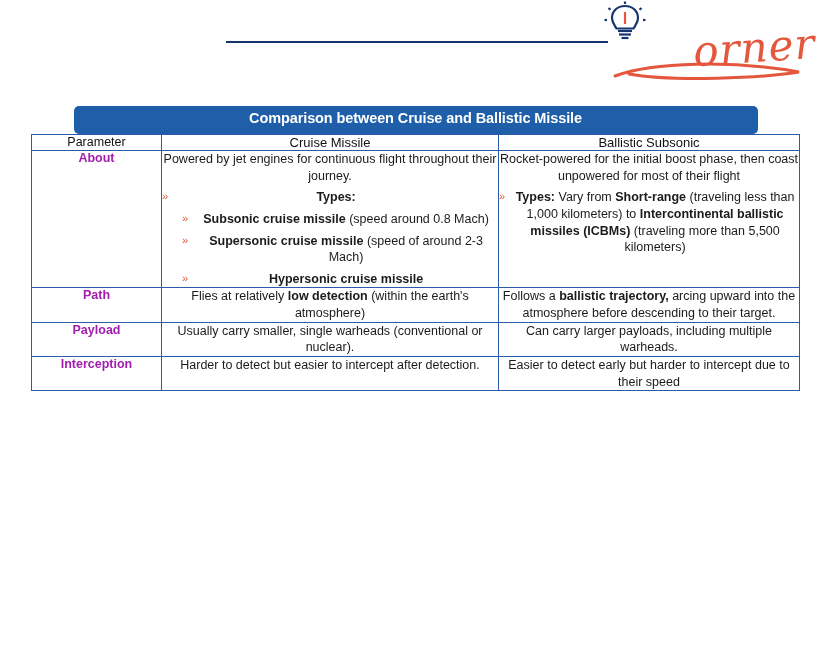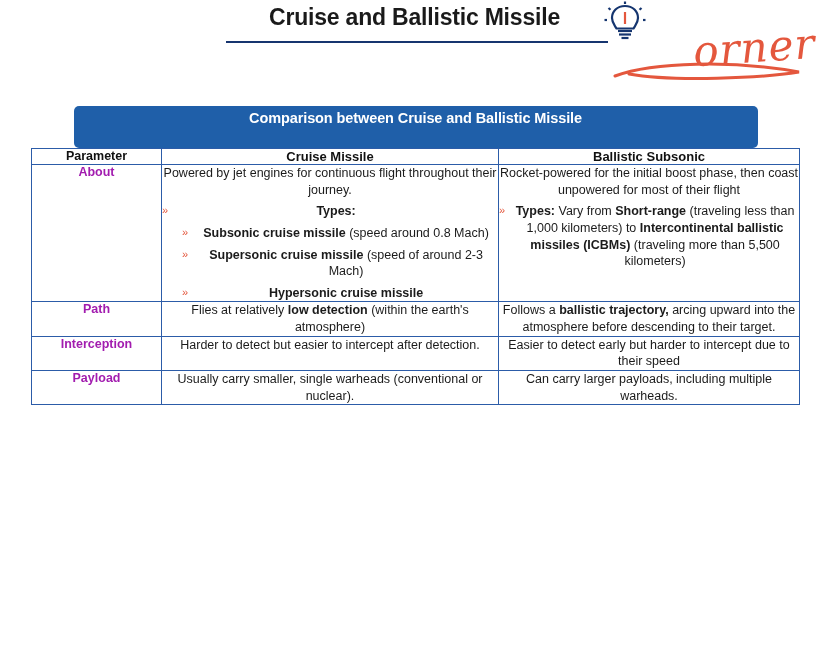--- a/index.html
+++ b/index.html
@@ -103,34 +103,34 @@
     border: none !important;
     padding: 0 !important;
     height: 24px;
   }
   .banner {
     background: #1f5fa9;
     color: #ffffff;
     font-size: 14.5px;
     font-weight: bold;
     text-align: center;
-    padding: 4px 10px 22px 10px;
+    padding: 4px 10px 8px 10px;
     border-radius: 5px;
     letter-spacing: -0.1px;
     display: block;
     margin: 0 42px;
   }
   .col-param { width: 130px; }
   .col-cruise { width: 337px; }
   .col-ball { width: 301px; }
 
   .hrow th {
     text-align: center;
     font-size: 13px;
-    font-weight: bold;
+    font-weight: normal;
     color: #111;
     padding: 10px 6px 11px 6px;
   }
   .hrow th.param-head { font-size: 12.5px; }
 
   td.param {
     text-align: center;
     vertical-align: middle;
     font-size: 12.5px;
     font-weight: bold;
@@ -161,21 +161,20 @@
   }
   .b { font-weight: bold; }
   .txt { flex: 1 1 auto; }
 </style>
 </head>
 <body>
 
 <div class="page">
 
   <div class="header">
-    <div class="header-title">Cruise and Ballistic Missile</div>
     <div class="header-rule"></div>
 
     <div class="logo">
 
       <svg class="logo-bulb" viewBox="0 0 44 46">
         <g fill="none" stroke="#15356f" stroke-width="2.2">
           <path d="M22 6 C14 6 9 11.5 9 18 C9 23 12 25.5 13.5 28.5 L30.5 28.5 C32 25.5 35 23 35 18 C35 11.5 30 6 22 6 Z"></path>
           <path d="M15 31 L29 31"></path>
           <path d="M16 34.5 L28 34.5"></path>
           <path d="M18.5 38 L25.5 38"></path>
@@ -252,36 +251,36 @@
           <td class="body">
             <p><span>Flies at relatively </span><b>low detection</b><span> (within the earth's atmosphere)</span></p>
           </td>
           <td class="body">
             <p><span>Follows a </span><b>ballistic trajectory,</b><span> arcing upward into the atmosphere before descending to their target.</span></p>
           </td>
         </tr>
 
 
         <tr>
+          <td class="param">Payload</td>
+          <td class="body">
+            <p>Usually carry smaller, single warheads (conventional or nuclear).</p>
+          </td>
+          <td class="body">
+            <p>Can carry larger payloads, including multiple warheads.</p>
+          </td>
+        </tr>
+
+        <tr>
           <td class="param">Interception</td>
           <td class="body">
             <p>Harder to detect but easier to intercept after detection.</p>
           </td>
           <td class="body">
             <p>Easier to detect early but harder to intercept due to their speed</p>
-          </td>
-        </tr>
-
-        <tr>
-          <td class="param">Payload</td>
-          <td class="body">
-            <p>Usually carry smaller, single warheads (conventional or nuclear).</p>
-          </td>
-          <td class="body">
-            <p>Can carry larger payloads, including multiple warheads.</p>
           </td>
         </tr>
 
       </tbody>
     </table>
   </div>
 
 </div>
 
 </body></html>

